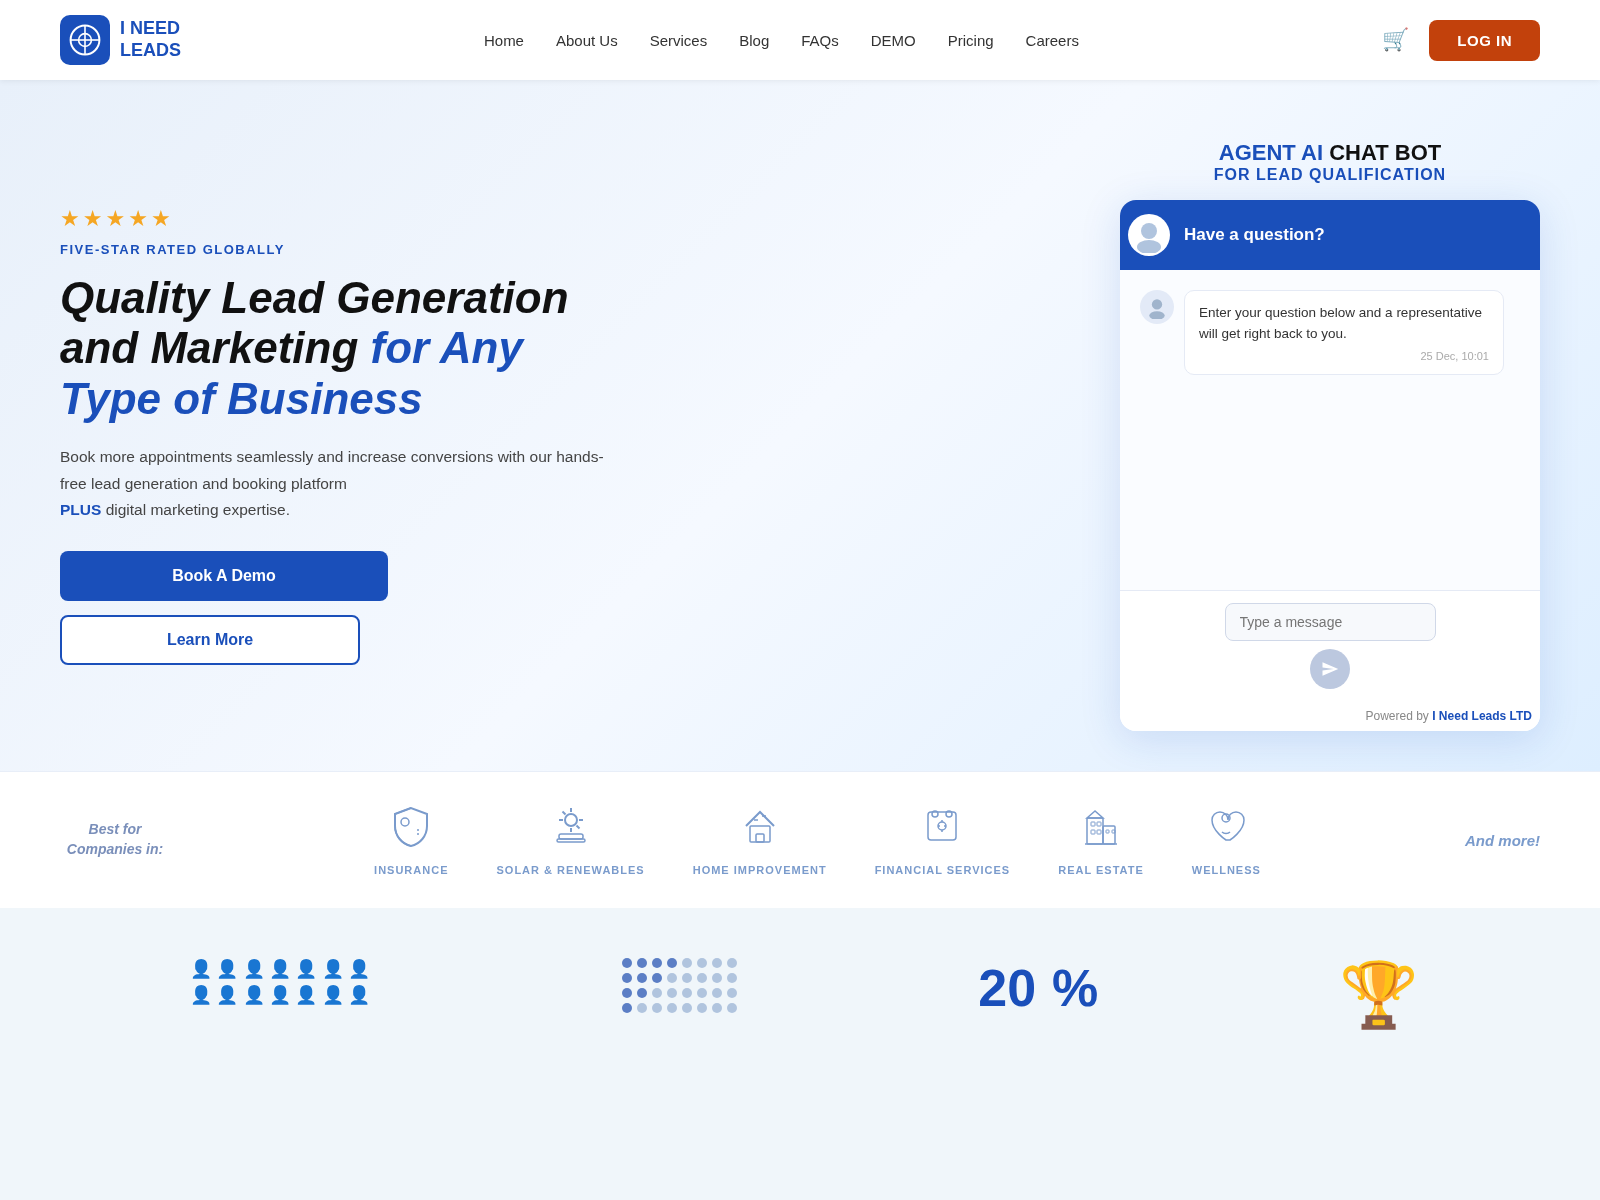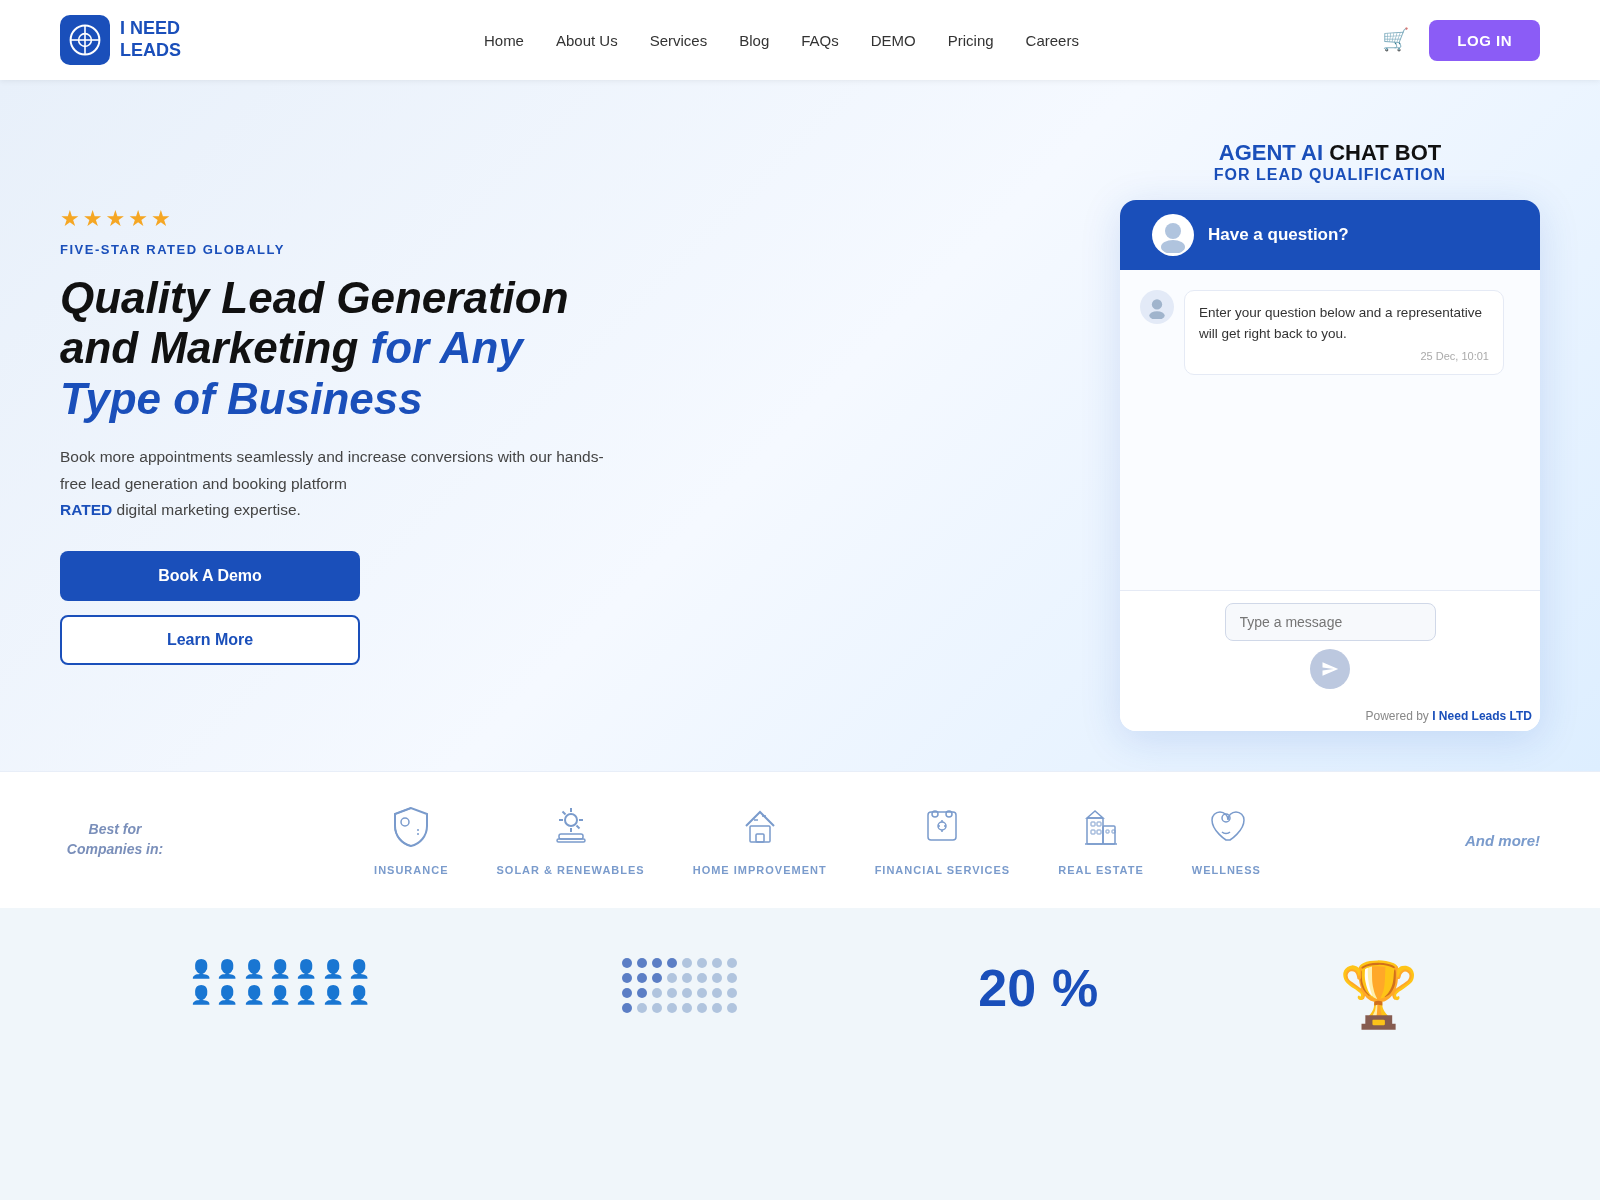--- a/index.html
+++ b/index.html
@@ -17,21 +17,21 @@
       display: flex; align-items: center; justify-content: center;
     }
     .logo-icon svg { width: 32px; height: 32px; }
     .logo-text { font-size: 18px; font-weight: 700; color: #1a4fba; line-height: 1.2; }
     .logo-text span { display: block; }
     .nav-links { display: flex; gap: 32px; align-items: center; }
     .nav-links a { text-decoration: none; color: #333; font-size: 15px; font-weight: 500; }
     .nav-right { display: flex; align-items: center; gap: 20px; }
     .cart-icon { font-size: 22px; color: #555; cursor: pointer; }
     .login-btn {
-      background: #8b5cf6; color: #fff; border: none; padding: 12px 28px;
+      background: #c2410c; color: #fff; border: none; padding: 12px 28px;
       border-radius: 8px; font-size: 15px; font-weight: 700; cursor: pointer;
       letter-spacing: 0.5px;
     }
 
     
     .hero {
       display: flex; align-items: center; justify-content: space-between;
       padding: 60px 60px 40px 60px;
       background: linear-gradient(135deg, #e8f0fa 0%, #f5f9ff 50%, #ddeeff 100%);
       min-height: 680px; position: relative; overflow: hidden;
@@ -40,39 +40,39 @@
     .stars { color: #f5a623; font-size: 22px; margin-bottom: 10px; letter-spacing: 3px; }
     .five-star { font-size: 13px; font-weight: 700; color: #1a4fba; letter-spacing: 1.5px; margin-bottom: 16px; }
     .hero-title { font-size: 44px; font-weight: 900; font-style: italic; line-height: 1.15; margin-bottom: 20px; }
     .hero-title .black { color: #111; }
     .hero-title .blue { color: #1a4fba; }
     .hero-desc { font-size: 15.5px; color: #444; line-height: 1.7; margin-bottom: 28px; }
     .hero-desc .plus { color: #1a4fba; font-weight: 700; }
     .hero-buttons { display: flex; flex-direction: column; gap: 14px; }
     .btn-demo {
       background: #1a4fba; color: #fff; border: none; padding: 16px 40px;
-      border-radius: 8px; font-size: 16px; font-weight: 700; cursor: pointer; width: 300px;
+      border-radius: 8px; font-size: 16px; font-weight: 700; cursor: pointer; width: 328px;
     }
     .btn-learn {
       background: #fff; color: #1a4fba; border: 2px solid #1a4fba; padding: 14px 40px;
       border-radius: 8px; font-size: 16px; font-weight: 600; cursor: pointer; width: 300px;
     }
 
     
     .hero-right { display: flex; flex-direction: column; align-items: center; }
     .chatbot-label { text-align: center; margin-bottom: 16px; font-size: 22px; font-weight: 700; }
     .chatbot-label .agent { color: #1a4fba; }
     .chatbot-label .chat { color: #111; }
     .chatbot-label .sub { display: block; font-size: 16px; font-weight: 700; color: #1a4fba; letter-spacing: 1px; }
     .chatbot-window {
       width: 420px; background: #fff; border-radius: 16px;
       box-shadow: 0 8px 40px rgba(26,79,186,0.15); overflow: hidden;
     }
     .chatbot-header {
-      background: #1a4fba; color: #fff; padding: 14px 32px;
+      background: #1a4fba; color: #fff; padding: 14px 8px;
       display: flex; align-items: center; gap: 14px;
     }
     .chatbot-avatar {
       width: 42px; height: 42px; border-radius: 50%; background: #fff;
       display: flex; align-items: center; justify-content: center; overflow: hidden;
     }
     .chatbot-avatar svg { width: 36px; height: 36px; }
     .chatbot-header-text { font-size: 17px; font-weight: 600; }
     .chatbot-body { padding: 20px; min-height: 320px; background: #fafcff; }
     .chat-msg { display: flex; gap: 10px; align-items: flex-start; margin-bottom: 10px; }
@@ -165,21 +165,21 @@
   <div class="hero-left">
     <div class="stars">★★★★★</div>
     <div class="five-star">FIVE-STAR RATED GLOBALLY</div>
     <div class="hero-title">
       <span class="black">Quality Lead Generation</span><br>
       <span class="black">and Marketing </span><span class="blue">for Any</span><br>
       <span class="blue">Type of Business</span>
     </div>
     <p class="hero-desc">
       <span>Book more appointments seamlessly and increase conversions with our hands-free lead generation and booking platform</span><br>
-      <span class="plus">RATED</span><span> digital marketing expertise.</span>
+      <span class="plus">PLUS</span><span> digital marketing expertise.</span>
     </p>
     <div class="hero-buttons">
       <button class="btn-demo">Book A Demo</button>
       <button class="btn-learn">Learn More</button>
     </div>
   </div>
 
   <div class="hero-right">
     <div class="chatbot-label">
       <span class="agent">AGENT AI </span><span class="chat">CHAT BOT</span>

